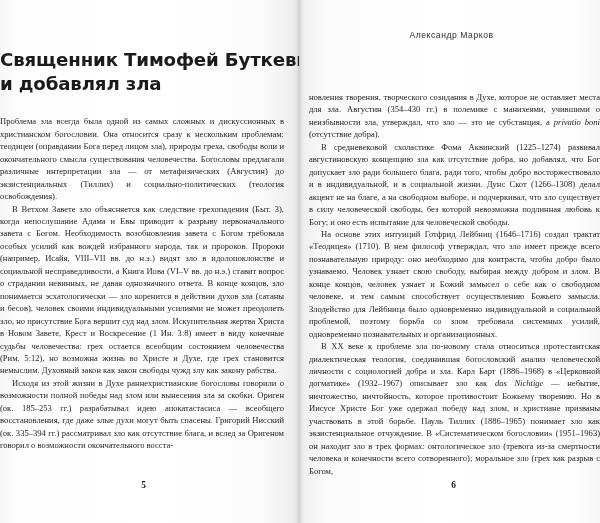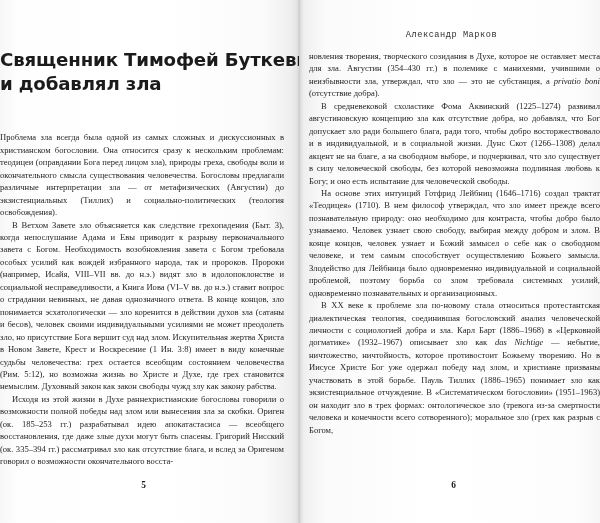--- a/index.html
+++ b/index.html
@@ -65,21 +65,21 @@
       rgba(0,0,0,0.00) 0%,
       rgba(0,0,0,0.055) 38%,
       rgba(0,0,0,0.10) 52%,
       rgba(0,0,0,0.045) 66%,
       rgba(0,0,0,0.00) 100%);
     pointer-events: none;
   }
 
   
   .running-head {
-    font-family: Liberation Mono, monospace;
+    font-family: Liberation Sans, sans-serif;
     font-size: 8.6px;
     letter-spacing: 0.55px;
     color: #2e2e2e;
     text-align: center;
     padding-top: 30px;
     padding-right: 6px;
   }
 
   .chapter-title {
     font-family: "DejaVu Sans", "Liberation Sans", sans-serif;
@@ -104,22 +104,22 @@
   .page-left .body-col {
     padding: 19px 6px 0 0;
   }
   .page-right .body-col {
     padding: 10px 0 0 0;
   }
   .body-col p {
     margin: 0;
     text-indent: 12px;
   }
-  .body-col p.no-indent { text-indent: 0; margin-top: 16px; }
-  .body-col p.cont { text-indent: 0; }
+  .body-col p.no-indent { text-indent: 0; }
+  .body-col p.cont { text-indent: 0; margin-top: 41px; }
   .body-col i, .body-col em { font-style: italic; }
 
   .folio {
     position: absolute;
     bottom: 33px;
     font-weight: 700;
     font-size: 9.4px;
     color: #1b1b1b;
     width: 100%;
     text-align: center;

